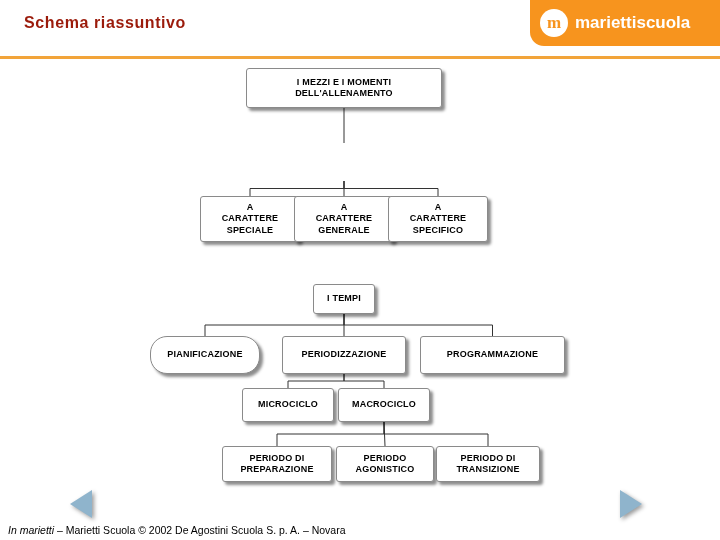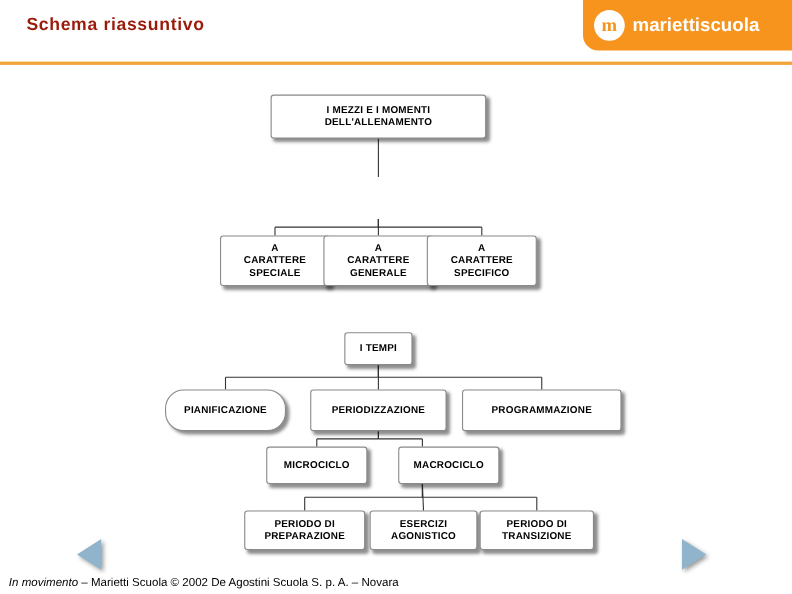--- a/index.html
+++ b/index.html
@@ -77,21 +77,21 @@
     top: 56px;
     width: 720px;
     height: 3px;
     background: #f2a43a;
   }
 
   
   #diagram {
     position: absolute;
     left: 0;
-    top: 76px;
+    top: 58px;
     width: 720px;
     height: 420px;
   }
   #connectors {
     position: absolute;
     left: 0; top: 0;
     width: 720px;
     height: 420px;
   }
 
@@ -220,33 +220,33 @@
     </div>
     <div class="node" style="left: 282px; top: 278px; width: 124px; height: 38px;">
       <span>PERIODIZZAZIONE</span>
     </div>
     <div class="node" style="left: 242px; top: 330px; width: 92px; height: 34px;">
       <span>MICROCICLO</span>
     </div>
     <div class="node" style="left: 420px; top: 278px; width: 145px; height: 38px;">
       <span>PROGRAMMAZIONE</span>
     </div>
-    <div class="node" style="left: 338px; top: 330px; width: 92px; height: 34px; margin-left: 24px;">
+    <div class="node" style="left: 338px; top: 330px; width: 92px; height: 34px;">
       <span>MACROCICLO</span>
     </div>
     <div class="node" style="left: 222px; top: 388px; width: 110px; height: 36px;">
       <span>PERIODO DI
 PREPARAZIONE</span>
     </div>
     <div class="node" style="left: 336px; top: 388px; width: 98px; height: 36px;">
-      <span>ESERCIZI
+      <span>PERIODO
 AGONISTICO</span>
     </div>
     <div class="node" style="left: 436px; top: 388px; width: 104px; height: 36px;">
       <span>PERIODO DI
 TRANSIZIONE</span>
     </div>
   </div>
 
 <div id="nav-prev" class="nav-arrow"></div>
 <div id="nav-next" class="nav-arrow"></div>
 
-<div id="footer-text"><span class="ital">In movimento</span><span> – Marietti Scuola © 2002 De Agostini Scuola S. p. A. – Novara</span></div>
+<div id="footer-text"><span class="ital">In marietti</span><span> – Marietti Scuola © 2002 De Agostini Scuola S. p. A. – Novara</span></div>
 
 </body></html>

